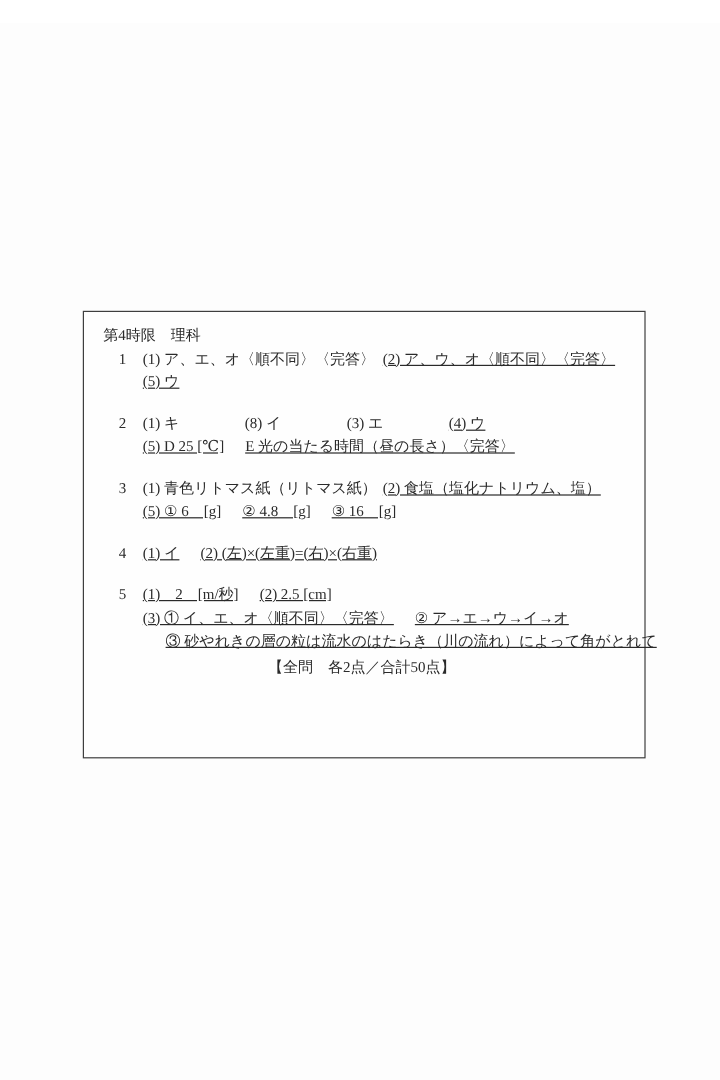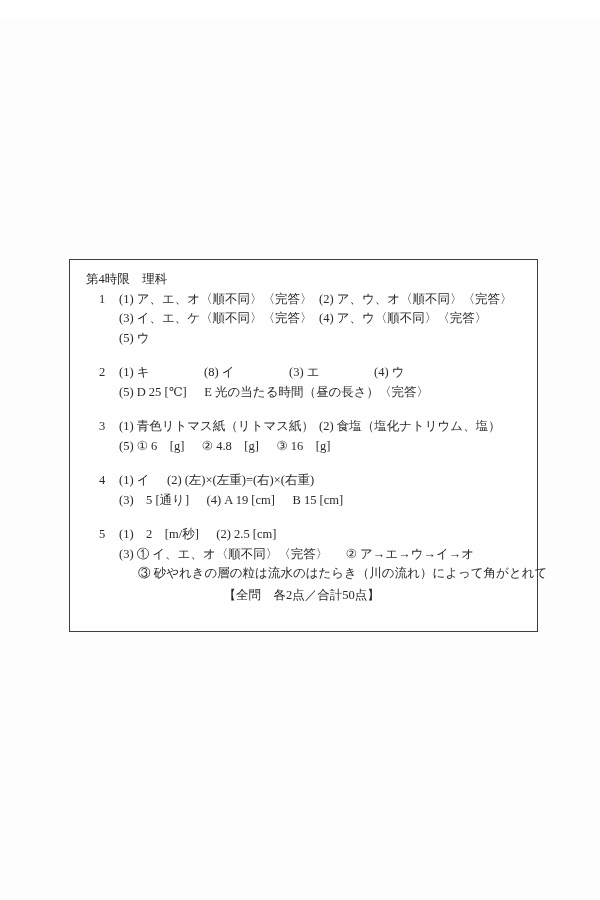--- a/index.html
+++ b/index.html
@@ -43,20 +43,21 @@
   .qblock + .qblock {
     margin-top: 15px;
   }
   .qnum {
     position: absolute;
     left: 13px;
     top: 0;
   }
   .qline {
     white-space: nowrap;
+    text-decoration: underline;
   }
   .seg { display: inline; }
   .seg + .seg { margin-left: 1.4em; }
   
   .col2 .seg:first-child {
     display: inline-block;
     min-width: 200px;
   }
   .col2 .seg + .seg { margin-left: 0; }
   
@@ -82,23 +83,20 @@
 
     <div class="title-line">
       <span class="period">第4時限</span><span class="subject">理科</span>
     </div>
 
     <div class="qblock">
       <span class="qnum">1</span>
       <div class="qline col2">
         <span class="seg">(1) ア、エ、オ〈順不同〉〈完答〉</span><span class="seg">(2) ア、ウ、オ〈順不同〉〈完答〉</span>
       </div>
-      <div class="qline col2">
-        <span class="seg">(3) イ、エ、ケ〈順不同〉〈完答〉</span><span class="seg">(4) ア、ウ〈順不同〉〈完答〉</span>
-      </div>
       <div class="qline">
         <span class="seg">(5) ウ</span>
       </div>
     </div>
 
     <div class="qblock">
       <span class="qnum">2</span>
       <div class="qline spread4">
         <span class="seg">(1) キ</span><span class="seg">(8) イ</span><span class="seg">(3) エ</span><span class="seg">(4) ウ</span>
       </div>
@@ -115,23 +113,20 @@
       <div class="qline">
         <span class="seg">(5) ① 6　[g]</span><span class="seg">② 4.8　[g]</span><span class="seg">③ 16　[g]</span>
       </div>
     </div>
 
     <div class="qblock">
       <span class="qnum">4</span>
       <div class="qline">
         <span class="seg">(1) イ</span><span class="seg">(2) (左)×(左重)=(右)×(右重)</span>
       </div>
-      <div class="qline">
-        <span class="seg">(3)　5 [通り]</span><span class="seg">(4) A 19 [cm]</span><span class="seg">B 15 [cm]</span>
-      </div>
     </div>
 
     <div class="qblock">
       <span class="qnum">5</span>
       <div class="qline">
         <span class="seg">(1)　2　[m/秒]</span><span class="seg">(2) 2.5 [cm]</span>
       </div>
       <div class="qline">
         <span class="seg">(3) ① イ、エ、オ〈順不同〉〈完答〉</span><span class="seg">② ア→エ→ウ→イ→オ</span>
       </div>

